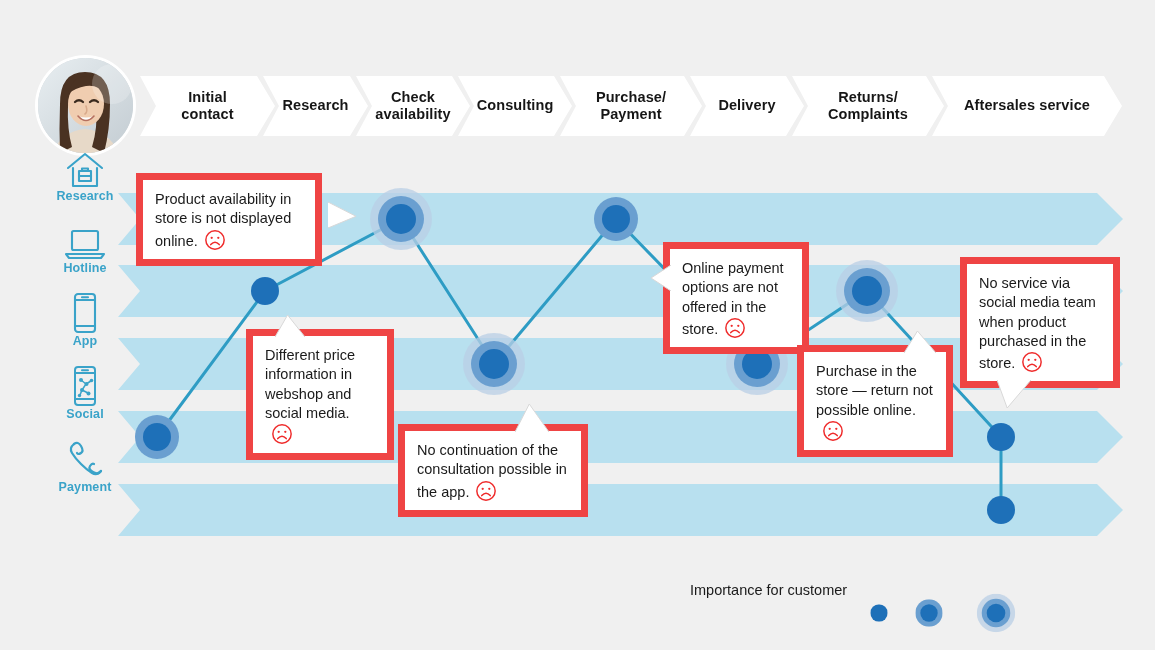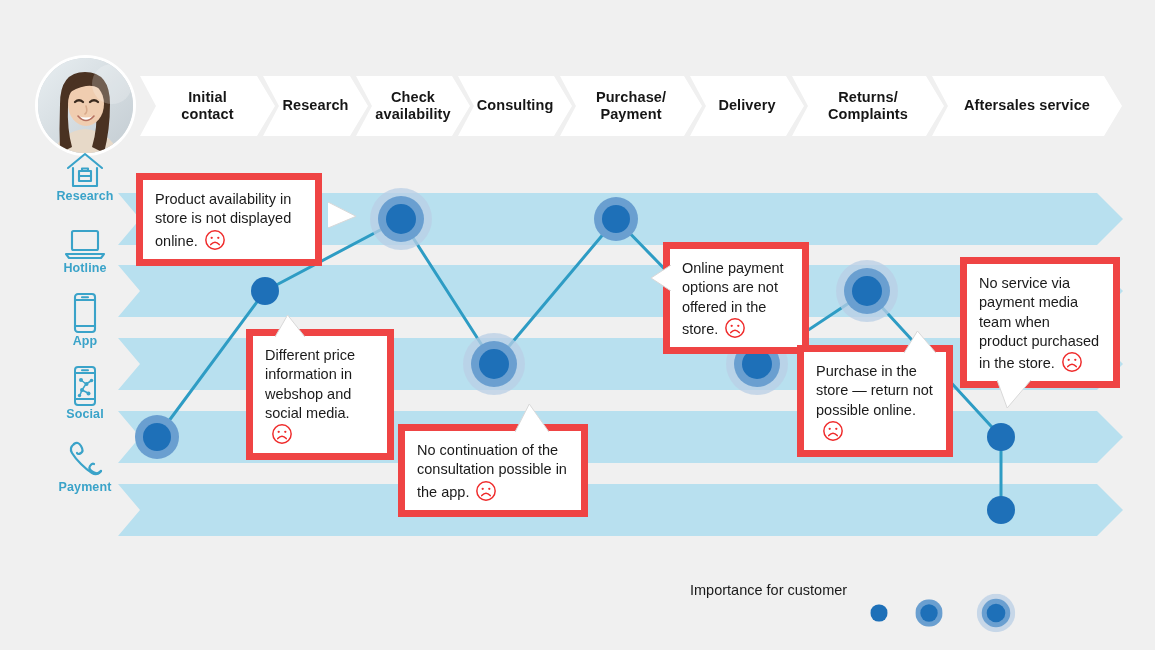--- a/index.html
+++ b/index.html
@@ -283,21 +283,21 @@
         </svg></div>
       <div class="callout" style="left: 797px; top: 345px; width: 156px; position: absolute;"><span class="txt">Purchase in the store — return not possible online.</span><span class="sad"><svg width="22" height="22" viewBox="0 0 24 24">
     <circle cx="12" cy="12" r="10" fill="none" stroke="#ef2b2b" stroke-width="1.6"></circle>
     <circle cx="8.4" cy="9.6" r="1.25" fill="#ef2b2b"></circle>
     <circle cx="15.6" cy="9.6" r="1.25" fill="#ef2b2b"></circle>
     <path d="M7.4 17 q4.6 -5 9.2 0" fill="none" stroke="#ef2b2b" stroke-width="1.7" stroke-linecap="round"></path>
   </svg></span><svg width="32" height="22" style="position: absolute; left: 100px; top: -21px;">
           <polygon points="0,22 13.44,0 32,22" fill="#ffffff" stroke="#d8d8d8" stroke-width="1"></polygon>
           <line x1="1" y1="22" x2="31" y2="22" stroke="#ffffff" stroke-width="2"></line>
         </svg></div>
-      <div class="callout" style="left: 960px; top: 257px; width: 160px; position: absolute;"><span class="txt">No service via payment media team when product purchased in the store.</span><span class="sad"><svg width="22" height="22" viewBox="0 0 24 24">
+      <div class="callout" style="left: 960px; top: 257px; width: 160px; position: absolute;"><span class="txt">No service via social media team when product purchased in the store.</span><span class="sad"><svg width="22" height="22" viewBox="0 0 24 24">
     <circle cx="12" cy="12" r="10" fill="none" stroke="#ef2b2b" stroke-width="1.6"></circle>
     <circle cx="8.4" cy="9.6" r="1.25" fill="#ef2b2b"></circle>
     <circle cx="15.6" cy="9.6" r="1.25" fill="#ef2b2b"></circle>
     <path d="M7.4 17 q4.6 -5 9.2 0" fill="none" stroke="#ef2b2b" stroke-width="1.7" stroke-linecap="round"></path>
   </svg></span><svg width="34" height="28" style="position: absolute; left: 30px; bottom: -27px;">
           <polygon points="0,0 10.2,28 34,0" fill="#ffffff" stroke="#d8d8d8" stroke-width="1"></polygon>
           <line x1="1" y1="0" x2="33" y2="0" stroke="#ffffff" stroke-width="2"></line>
         </svg></div>
     </div>
 

